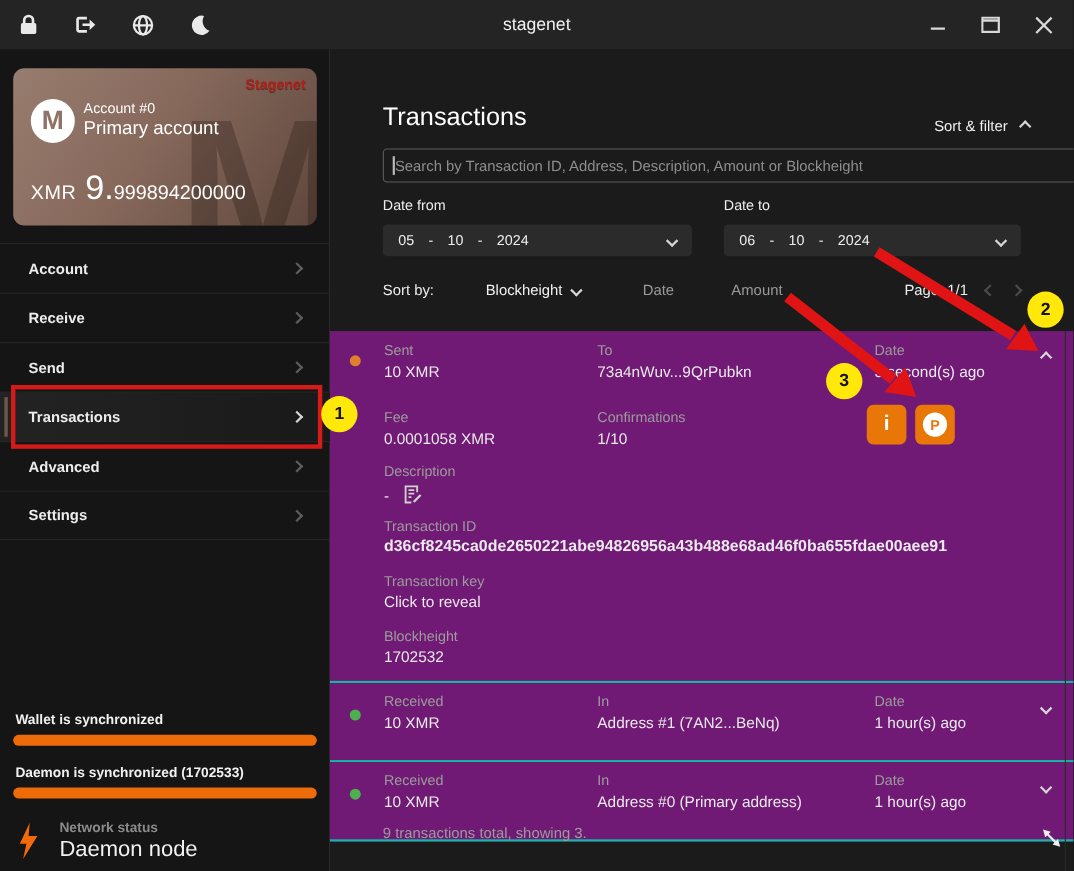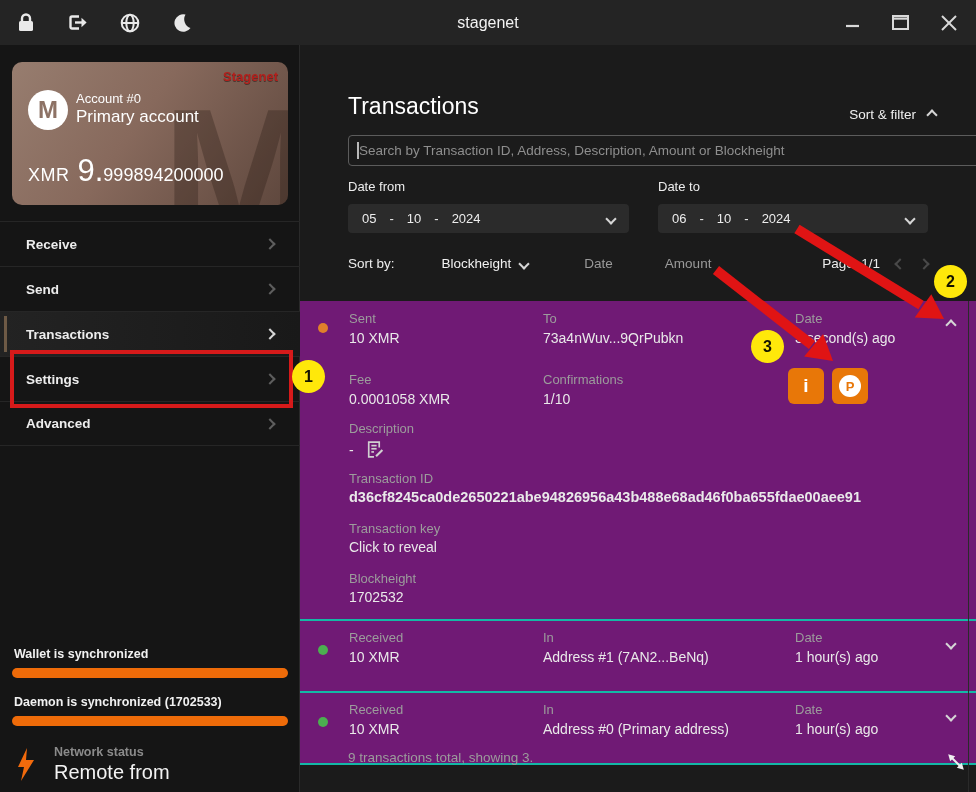--- a/index.html
+++ b/index.html
@@ -162,53 +162,57 @@
     <div class="card-acctname">Primary account</div>
     <div class="card-balance">
       <span class="bal-cur">XMR</span>
       <span class="bal-int">9.</span>
       <span class="bal-frac">999894200000</span>
     </div>
   </div>
 
   <div class="nav">
     <div class="nav-item">
+      <span class="nlabel">Account</span>
+      <span class="chev r"></span>
+    </div>
+    <div class="nav-item">
       <span class="nlabel">Receive</span>
       <span class="chev r"></span>
     </div>
     <div class="nav-item">
       <span class="nlabel">Send</span>
       <span class="chev r"></span>
     </div>
     <div class="nav-item active">
       <span class="nlabel">Transactions</span>
       <span class="chev r bright"></span>
     </div>
     <div class="nav-item">
+      <span class="nlabel">Advanced</span>
+      <span class="chev r"></span>
+    </div>
+    <div class="nav-item">
       <span class="nlabel">Settings</span>
-      <span class="chev r"></span>
-    </div>
-    <div class="nav-item">
-      <span class="nlabel">Advanced</span>
       <span class="chev r"></span>
     </div>
   </div>
 
   <div class="sync-label" style="top:602px;">Wallet is synchronized</div>
   <div class="sync-bar" style="top: 623px; background: rgb(238, 107, 9);"></div>
   <div class="sync-label" style="top:650px;">Daemon is synchronized (1702533)</div>
   <div class="sync-bar" style="top: 671px; background: rgb(238, 107, 9);"></div>
 
   <div class="net-block">
     <svg width="20" height="33" viewBox="0 0 20 33">
         <polygon points="11,0 2,19 8,19 5,33 18,12 10,12" fill="#f26a0c"></polygon>
       </svg>
     <div class="net-texts">
       <div class="nslabel">Network status</div>
-      <div class="nsvalue">Remote from</div>
+      <div class="nsvalue">Daemon node</div>
     </div>
   </div>
 </div>
 
 <div class="main">
 
   <div class="main-title">Transactions</div>
 
   <div class="sortfilter">
     <span class="sflabel">Sort &amp; filter</span>

